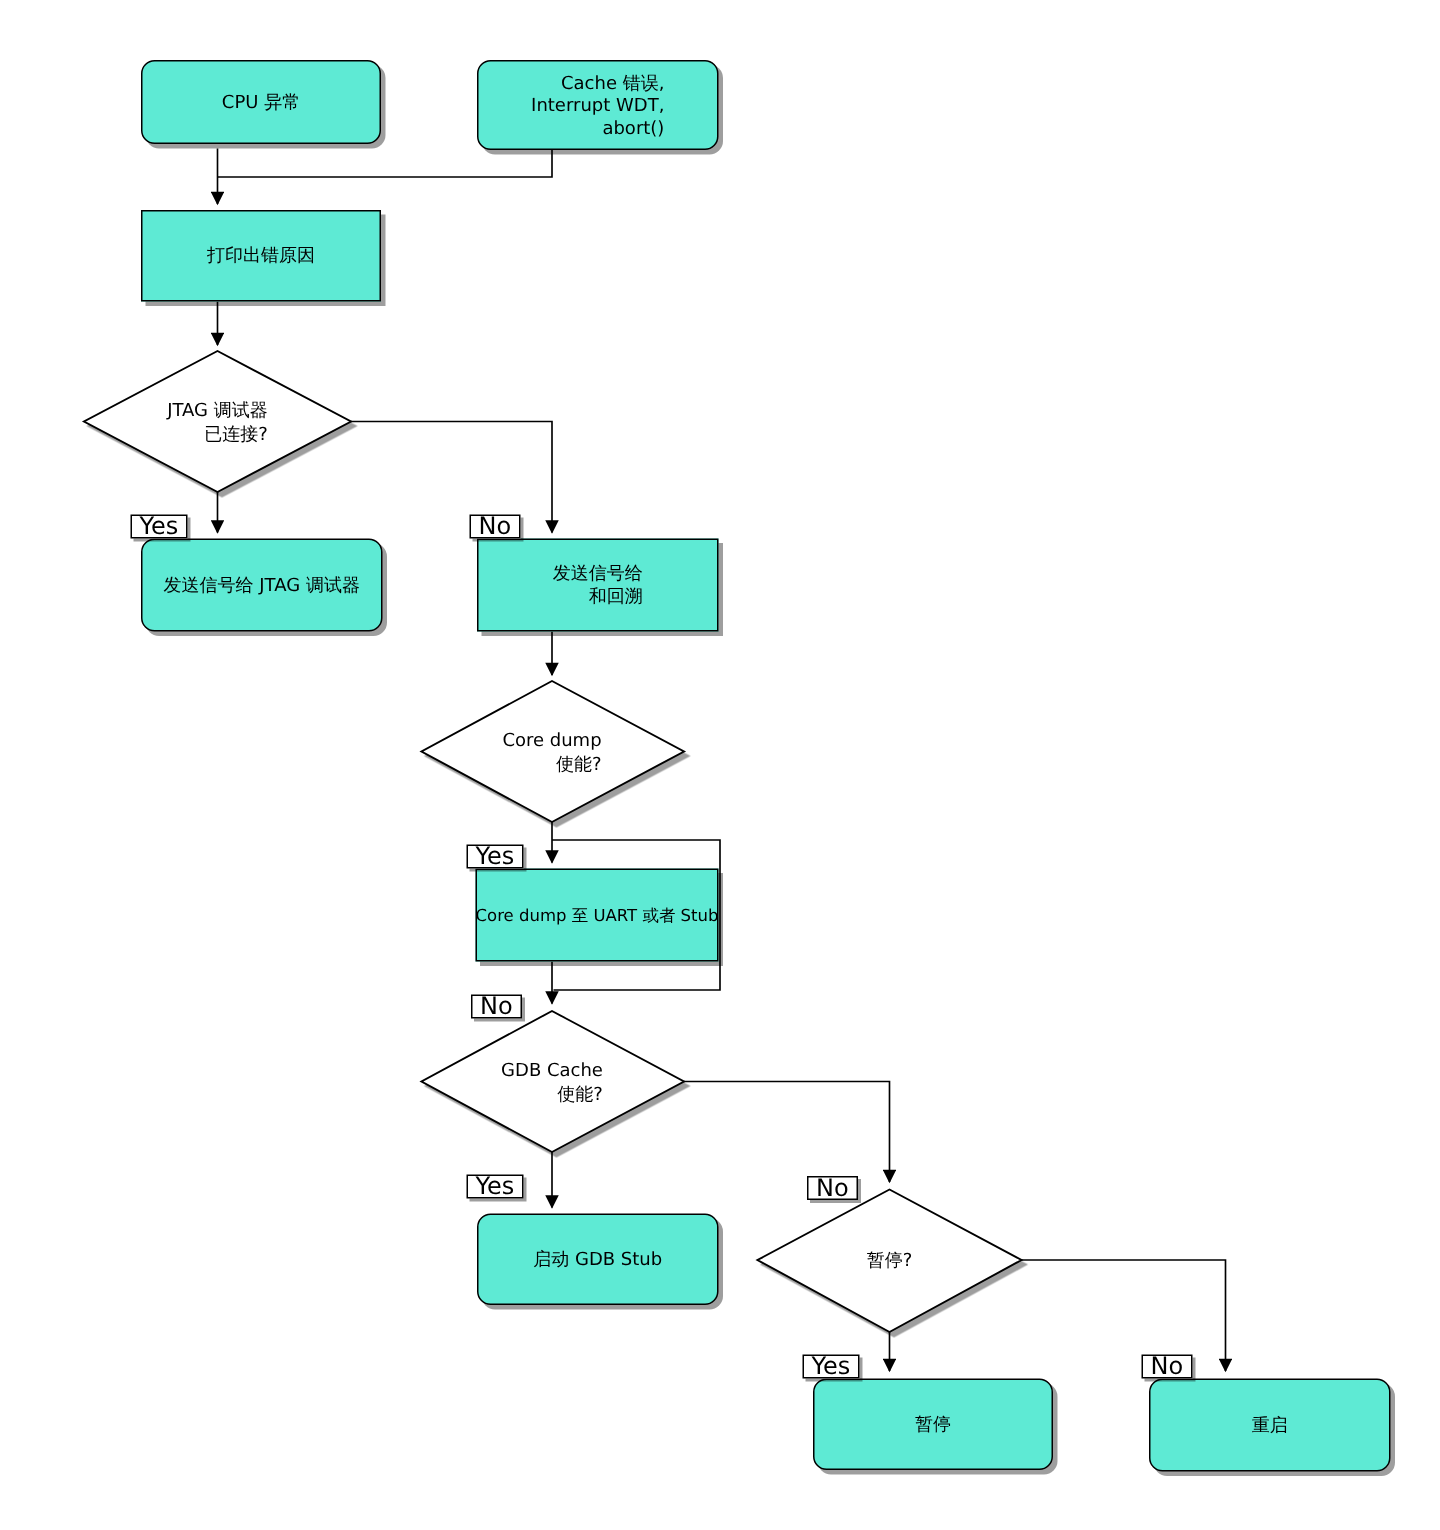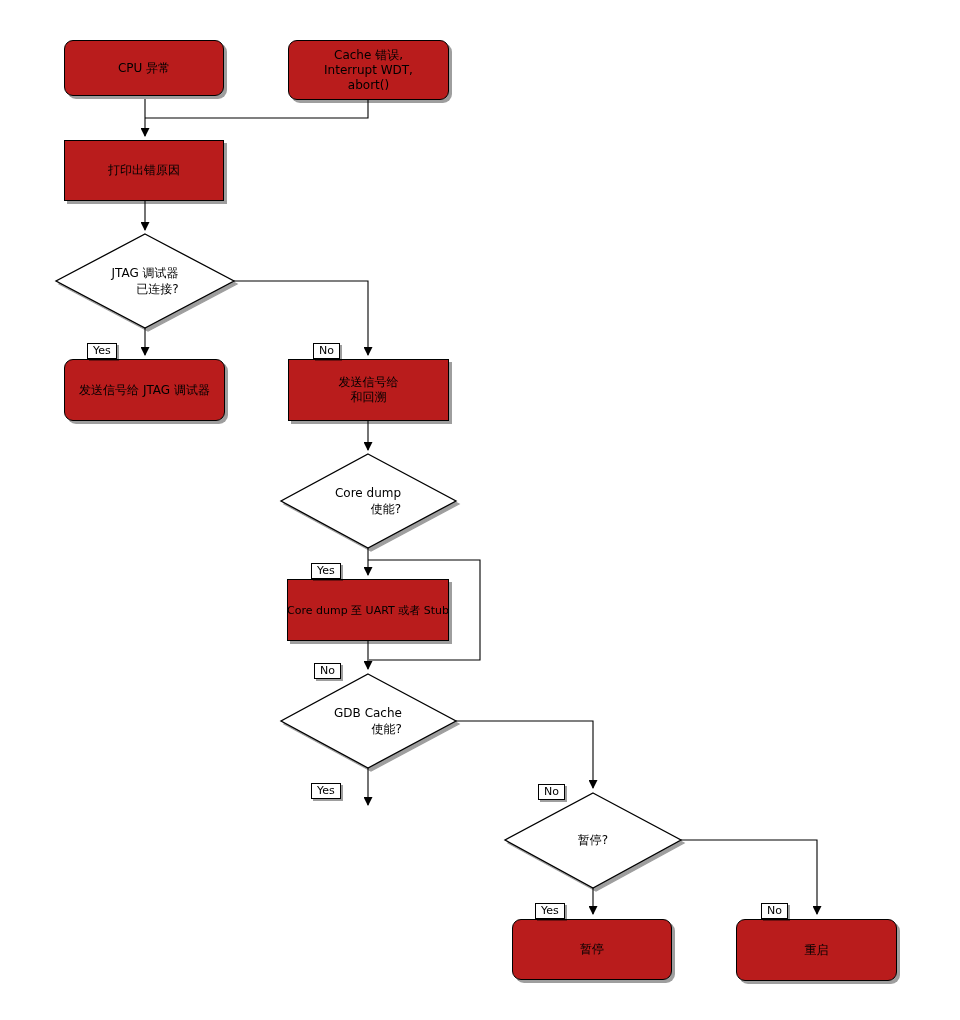--- a/index.html
+++ b/index.html
@@ -27,45 +27,46 @@
     stroke: #000000;
     stroke-width: 1.3;
     filter: drop-shadow(3px 3px 0 rgba(0,0,0,0.38));
   }
   .node {
     position: absolute;
     box-sizing: border-box;
     display: flex;
     align-items: center;
     justify-content: center;
-    text-align: center;
-    background: #b91c1c;
+    text-align: right;
+    background: #5eead4;
     border: 1.4px solid #000000;
     font-size: 12px;
     line-height: 15px;
     white-space: pre-line;
     box-shadow: 3px 3px 0 rgba(0,0,0,0.38);
+    margin-left: 30px;
   }
   .node.rounded { border-radius: 9px; }
   .node.tight { font-size: 11px; white-space: nowrap; }
   .diamond-label {
     position: absolute;
     transform: translate(-50%, -50%);
     text-align: right;
     font-size: 12px;
     line-height: 16px;
     white-space: pre-line;
     width: max-content;
   }
   .edge-label {
     position: absolute;
     box-sizing: border-box;
     background: #ffffff;
     border: 1.3px solid #000000;
-    font-size: 11px;
+    font-size: 16px;
     line-height: 14px;
     padding: 0 5px;
     box-shadow: 2px 2px 0 rgba(0,0,0,0.38);
   }
 </style>
 </head>
 <body>
 
 <div id="canvas">
 
@@ -104,20 +105,21 @@
 
   <div class="node" style="left:64px;  top:140px; width:160px; height:61px">打印出错原因</div>
 
   <div class="node rounded" style="left:64px;  top:359px; width:161px; height:62px">发送信号给 JTAG 调试器</div>
 
   <div class="node" style="left:288px; top:359px; width:161px; height:62px">发送信号给
 和回溯</div>
 
   <div class="node tight" style="left:287px; top:579px; width:162px; height:62px">Core dump 至 UART 或者 Stub</div>
 
+  <div class="node rounded" style="left:288px; top:809px; width:161px; height:61px">启动 GDB Stub</div>
 
   <div class="node rounded" style="left:512px; top:919px; width:160px; height:61px">暂停</div>
 
   <div class="node rounded" style="left:736px; top:919px; width:161px; height:62px">重启</div>
 
   <div class="diamond-label" style="left:145px; top:281px">JTAG 调试器
 已连接?</div>
 
   <div class="diamond-label" style="left:368px; top:501px">Core dump
 使能?</div>

